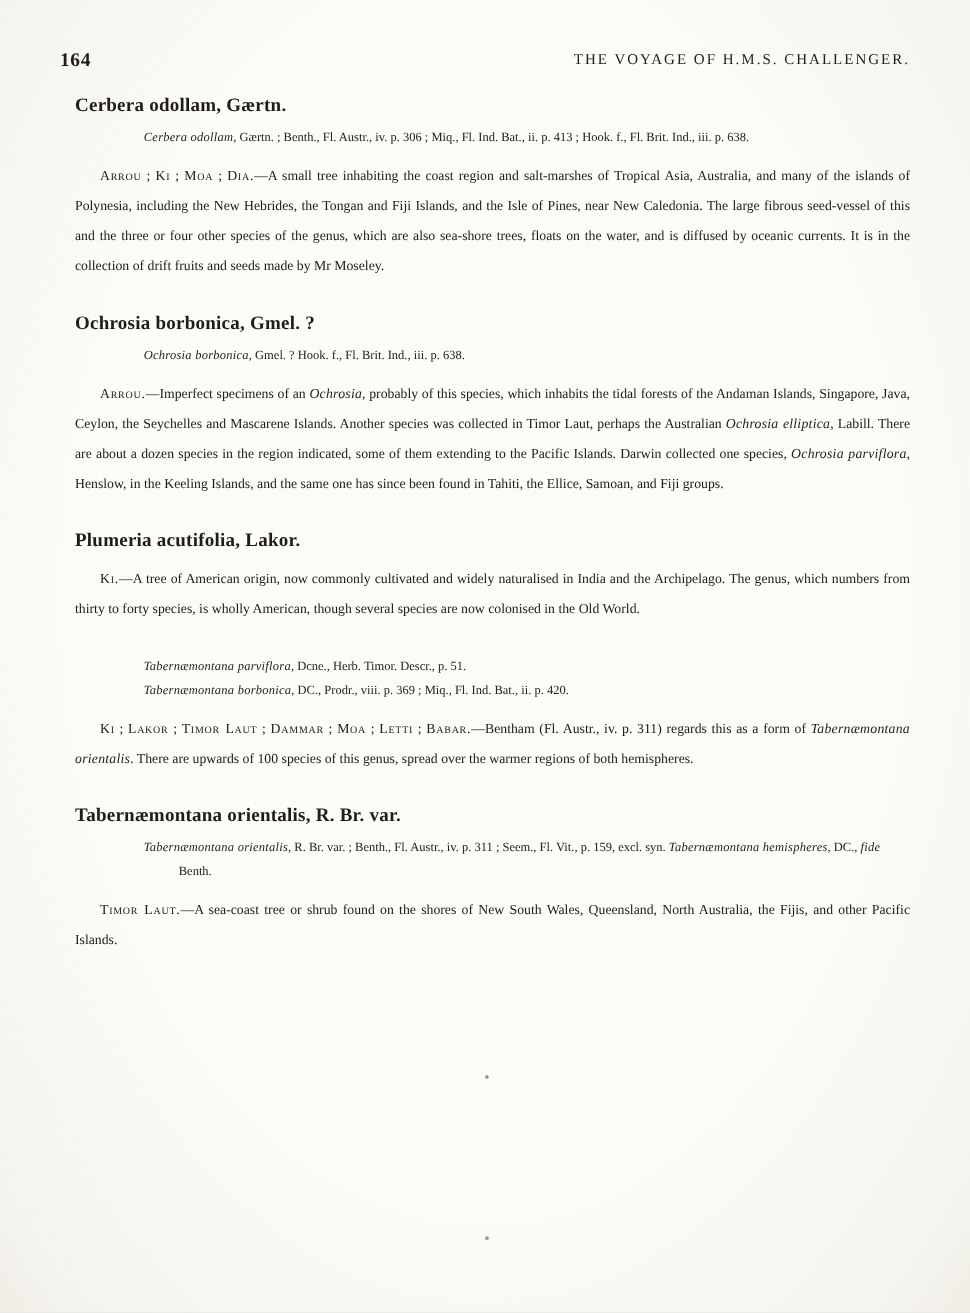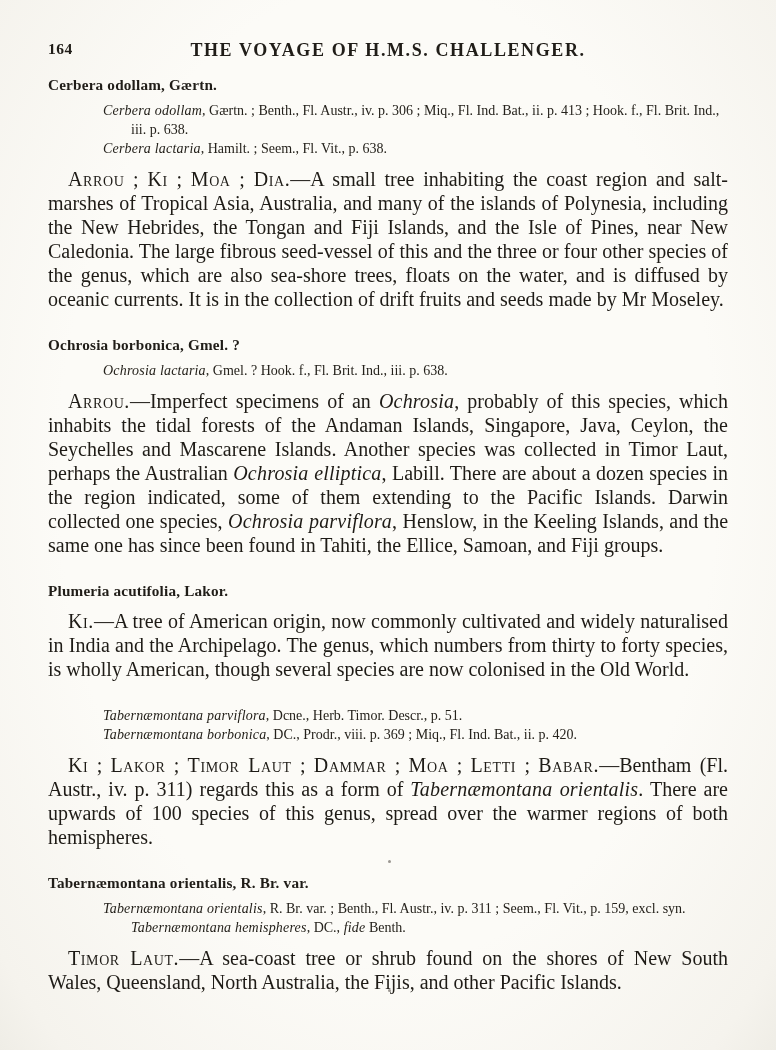--- a/index.html
+++ b/index.html
@@ -27,47 +27,48 @@
   .page-num {
     position: absolute;
     left: 0;
     top: 0;
     font-size: 15.5px;
     font-weight: 600;
     letter-spacing: 0.5px;
   }
   .running-title {
     display: block;
-    text-align: center;
-    font-size: 18px;
+    text-align: right;
+    font-size: 12px;
     letter-spacing: 1.6px;
-    font-weight: 700;
+    font-weight: 400;
   }
   .entry {
     margin-top: 25px;
+    margin-left: 12px;
   }
   .entry:first-of-type {
     margin-top: 14px;
   }
   .heading {
     font-size: 15.2px;
     font-weight: bold;
     margin: 0 0 7px 0;
     letter-spacing: 0.2px;
   }
   .citation {
-    font-size: 14px;
+    font-size: 10px;
     line-height: 19px;
     margin: 0;
     padding-left: 83px;
     text-indent: -28px;
     color: #25221c;
   }
   .body-para {
-    font-size: 20px;
+    font-size: 11px;
     line-height: 24px;
     margin: 9px 0 0 0;
     text-align: justify;
     text-indent: 20px;
     color: #1e1b16;
   }
   .body-para i, .citation i {
     letter-spacing: 0.2px;
   }
   .sc {
@@ -92,27 +93,26 @@
 <div class="page">
 
   <header class="running-head">
     <span class="page-num">164</span>
     <span class="running-title">THE VOYAGE OF H.M.S. CHALLENGER.</span>
   </header>
 
   <section class="entry">
     <h2 class="heading">Cerbera odollam, Gærtn.</h2>
     <p class="citation"><i>Cerbera odollam</i>, Gærtn. ; Benth., Fl. Austr., iv. p. 306 ; Miq., Fl. Ind. Bat., ii. p. 413 ; Hook. f., Fl. Brit. Ind., iii. p. 638.</p>
-    <p class="citation"><i>Cerbera lactaria</i>, Hamilt. ; Seem., Fl. Vit., p. 638.</p>
     <p class="body-para"><span class="sc">Arrou</span> ; <span class="sc">Ki</span> ; <span class="sc">Moa</span> ; <span class="sc">Dia.</span>—A small tree inhabiting the coast region and salt-marshes of Tropical Asia, Australia, and many of the islands of Polynesia, including the New Hebrides, the Tongan and Fiji Islands, and the Isle of Pines, near New Caledonia. The large fibrous seed-vessel of this and the three or four other species of the genus, which are also sea-shore trees, floats on the water, and is diffused by oceanic currents. It is in the collection of drift fruits and seeds made by Mr Moseley.</p>
   </section>
 
   <section class="entry">
     <h2 class="heading">Ochrosia borbonica, Gmel. ?</h2>
-    <p class="citation"><i>Ochrosia lactaria</i>, Gmel. ? Hook. f., Fl. Brit. Ind., iii. p. 638.</p>
+    <p class="citation"><i>Ochrosia borbonica</i>, Gmel. ? Hook. f., Fl. Brit. Ind., iii. p. 638.</p>
     <p class="body-para"><span class="sc">Arrou.</span>—Imperfect specimens of an <i>Ochrosia</i>, probably of this species, which inhabits the tidal forests of the Andaman Islands, Singapore, Java, Ceylon, the Seychelles and Mascarene Islands. Another species was collected in Timor Laut, perhaps the Australian <i>Ochrosia elliptica</i>, Labill. There are about a dozen species in the region indicated, some of them extending to the Pacific Islands. Darwin collected one species, <i>Ochrosia parviflora</i>, Henslow, in the Keeling Islands, and the same one has since been found in Tahiti, the Ellice, Samoan, and Fiji groups.</p>
   </section>
 
   <section class="entry">
     <h2 class="heading">Plumeria acutifolia, Lakor.</h2>
     <p class="body-para"><span class="sc">Ki.</span>—A tree of American origin, now commonly cultivated and widely naturalised in India and the Archipelago. The genus, which numbers from thirty to forty species, is wholly American, though several species are now colonised in the Old World.</p>
   </section>
 
   <section class="entry">
     <p class="citation"><i>Tabernæmontana parviflora</i>, Dcne., Herb. Timor. Descr., p. 51.</p>

